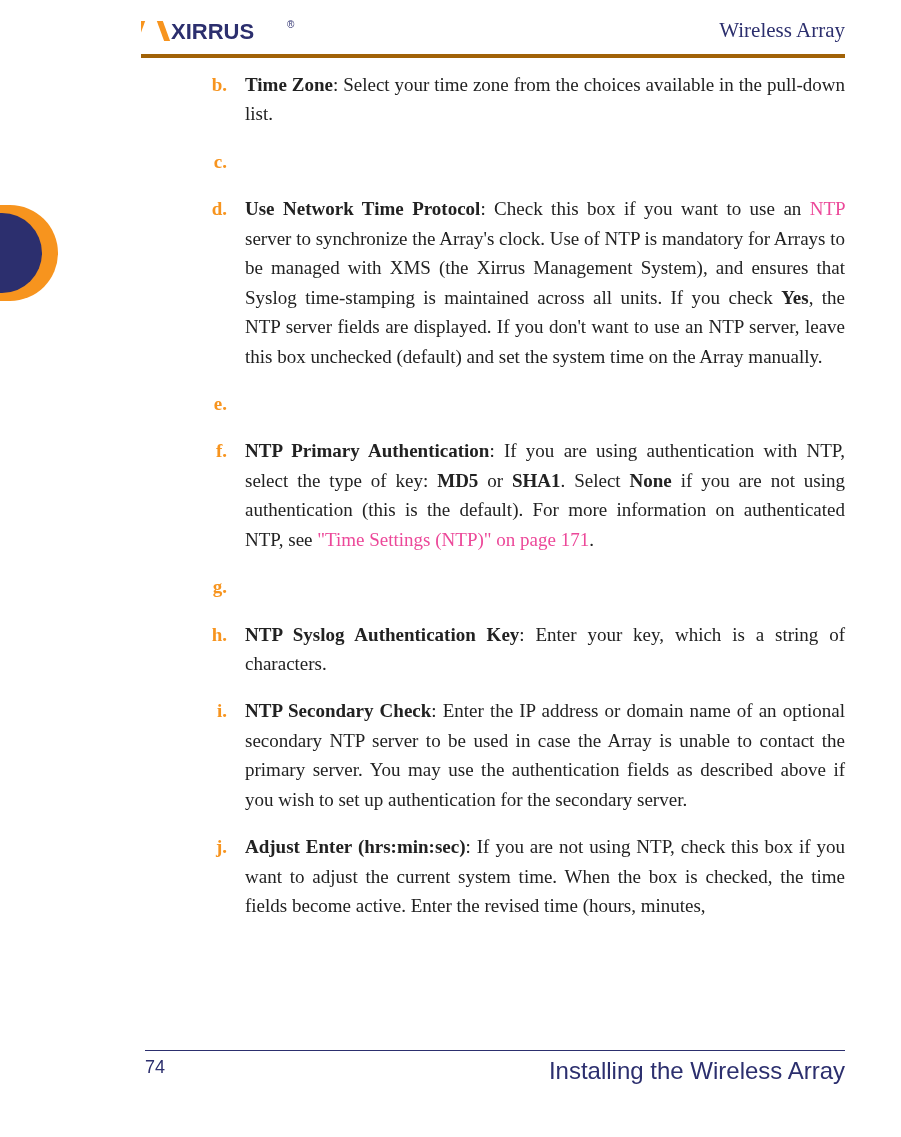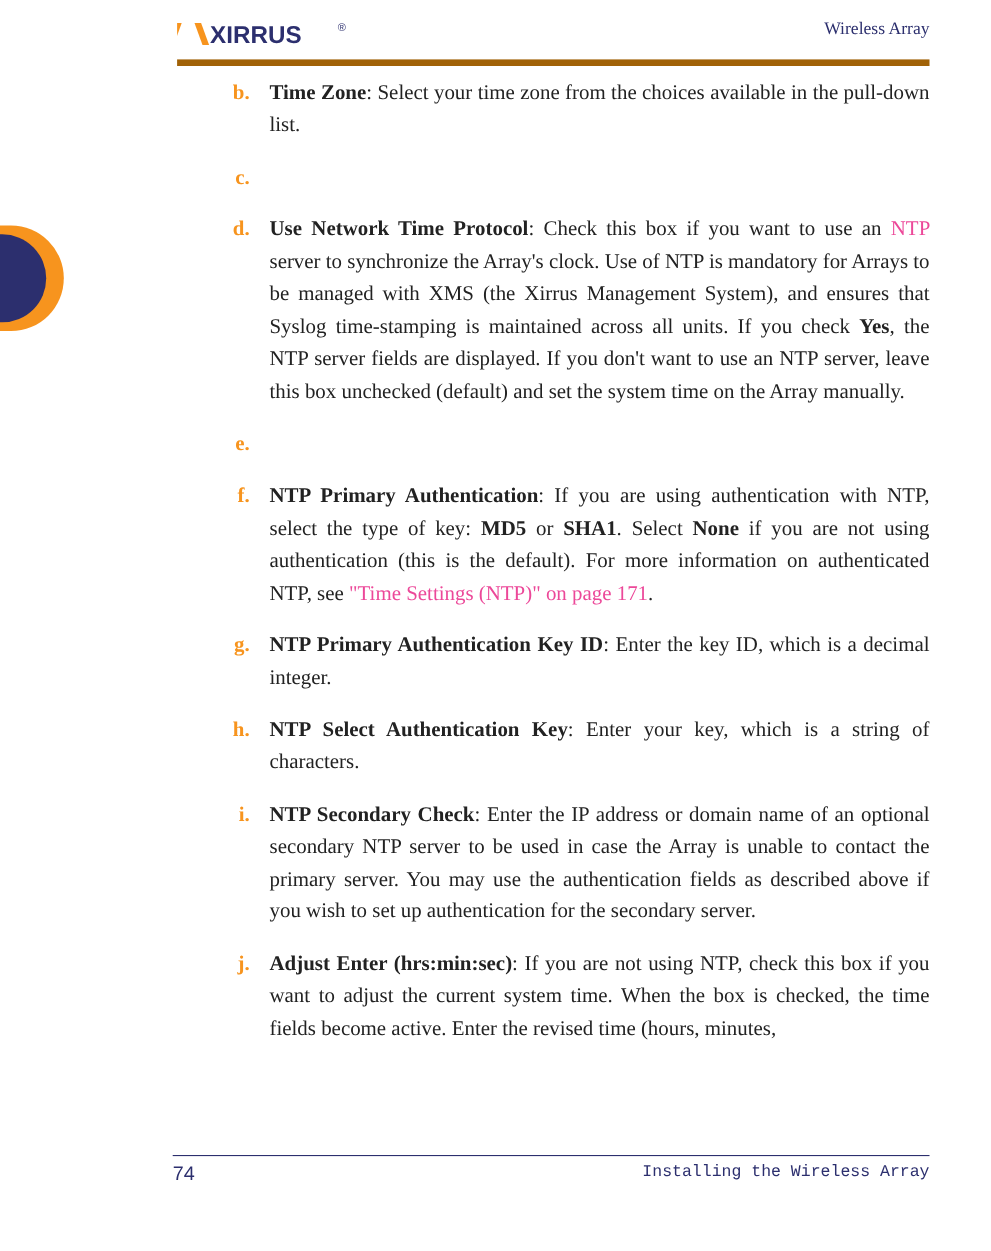--- a/index.html
+++ b/index.html
@@ -30,37 +30,37 @@
   .tab-outer {
     position: absolute;
     left: 0; top: 8px;
     width: 42px; height: 80px;
     background: #2c2f6e;
     border-top-right-radius: 40px;
     border-bottom-right-radius: 40px;
   }
   .header {
     position: absolute;
-    left: 161px;
+    left: 141px;
     right: 56px;
     top: 16px;
     height: 38px;
-    border-bottom: 6px solid #a16207;
+    border-bottom: 4px solid #a16207;
   }
   .logo {
     position: absolute;
     left: 0;
     top: 0;
     height: 30px;
   }
   .header-title {
     position: absolute;
     right: 0;
     top: 2px;
-    font-size: 16px;
+    font-size: 21px;
     color: #2c2f6e;
     font-family: "Palatino Linotype", "Book Antiqua", Palatino, serif;
   }
   .content {
     position: absolute;
     left: 157px;
     top: 70px;
     width: 688px;
     font-size: 19px;
     line-height: 1.55;
@@ -79,40 +79,40 @@
     font-weight: bold;
     color: #f7941e;
   }
   .body {
     flex: 1;
   }
   .b { font-weight: bold; }
   .link { color: #ec4899; }
   .footer {
     position: absolute;
-    left: 157px;
+    left: 145px;
     right: 56px;
     bottom: 50px;
     height: 30px;
     border-top: 1px solid #2c2f6e;
     padding-top: 6px;
   }
   .page-num {
     position: absolute;
     left: 0;
     font-size: 18px;
     color: #2c2f6e;
     font-family: Helvetica, Arial, sans-serif;
   }
   .footer-title {
     position: absolute;
     right: 0;
-    font-size: 15px;
+    font-size: 24px;
     color: #2c2f6e;
-    font-family: Liberation Mono, monospace;
+    font-family: Liberation Sans, sans-serif;
   }
 </style>
 </head>
 <body>
 
 <div class="tab-decoration">
   <div class="tab-inner"></div>
   <div class="tab-outer"></div>
 </div>
 
@@ -148,26 +148,25 @@
     <div class="marker">e.</div>
   </div>
 
   <div class="item">
     <div class="marker">f.</div>
     <div class="body"><span class="b">NTP Primary Authentication</span><span>: If you are using authentication with NTP, select the type of key: </span><span class="b">MD5</span><span> or </span><span class="b">SHA1</span><span>. Select </span><span class="b">None</span><span> if you are not using authentication (this is the default). For more information on authenticated NTP, see </span><span class="link">"Time Settings (NTP)" on page 171</span><span>.</span></div>
   </div>
 
   <div class="item">
     <div class="marker">g.</div>
-    <div class="body"><span class="b">NTP Primary Authentication Key ID</span><span>: Enter the key ID, which is a decimal integer.</span></div>
   </div>
 
   <div class="item">
     <div class="marker">h.</div>
-    <div class="body"><span class="b">NTP Select Authentication Key</span><span>: Enter your key, which is a string of characters.</span></div>
+    <div class="body"><span class="b">NTP Syslog Authentication Key</span><span>: Enter your key, which is a string of characters.</span></div>
   </div>
 
   <div class="item">
     <div class="marker">i.</div>
     <div class="body"><span class="b">NTP Secondary Check</span><span>: Enter the IP address or domain name of an optional secondary NTP server to be used in case the Array is unable to contact the primary server. You may use the authentication fields as described above if you wish to set up authentication for the secondary server.</span></div>
   </div>
 
   <div class="item">
     <div class="marker">j.</div>
     <div class="body"><span class="b">Adjust Enter (hrs:min:sec)</span><span>: If you are not using NTP, check this box if you want to adjust the current system time. When the box is checked, the time fields become active. Enter the revised time (hours, minutes,</span></div>

